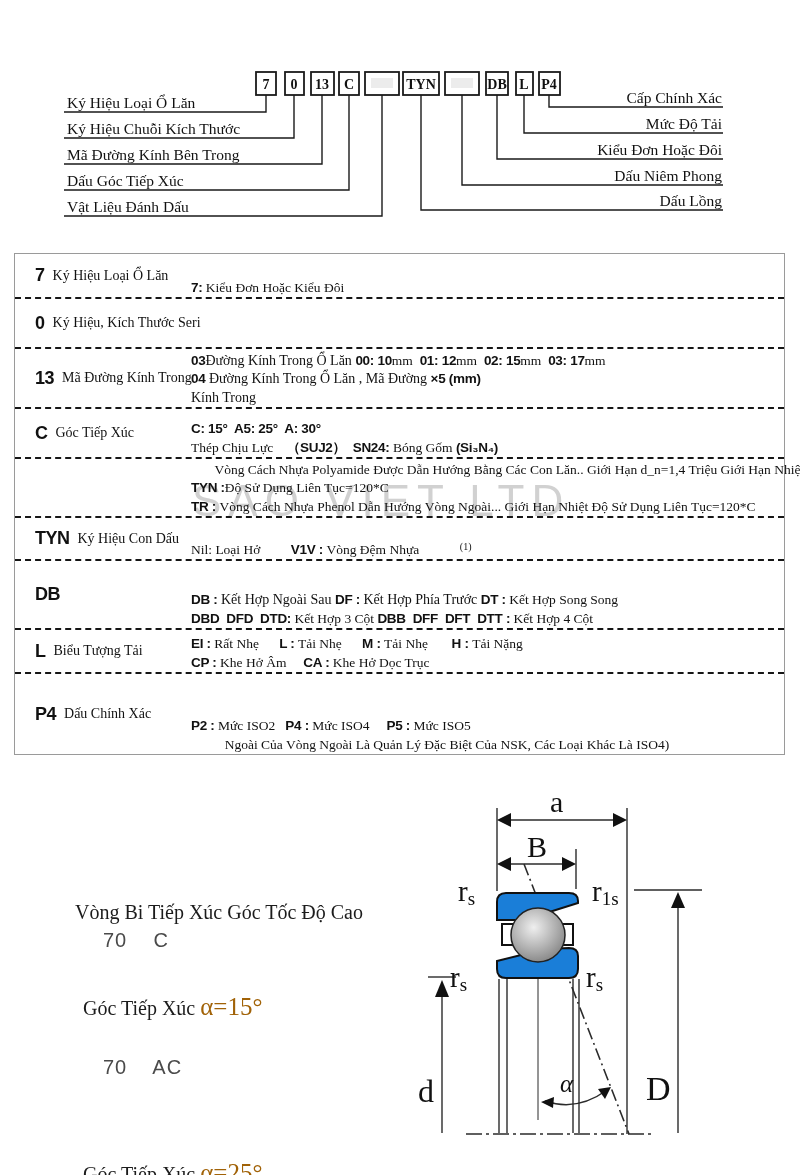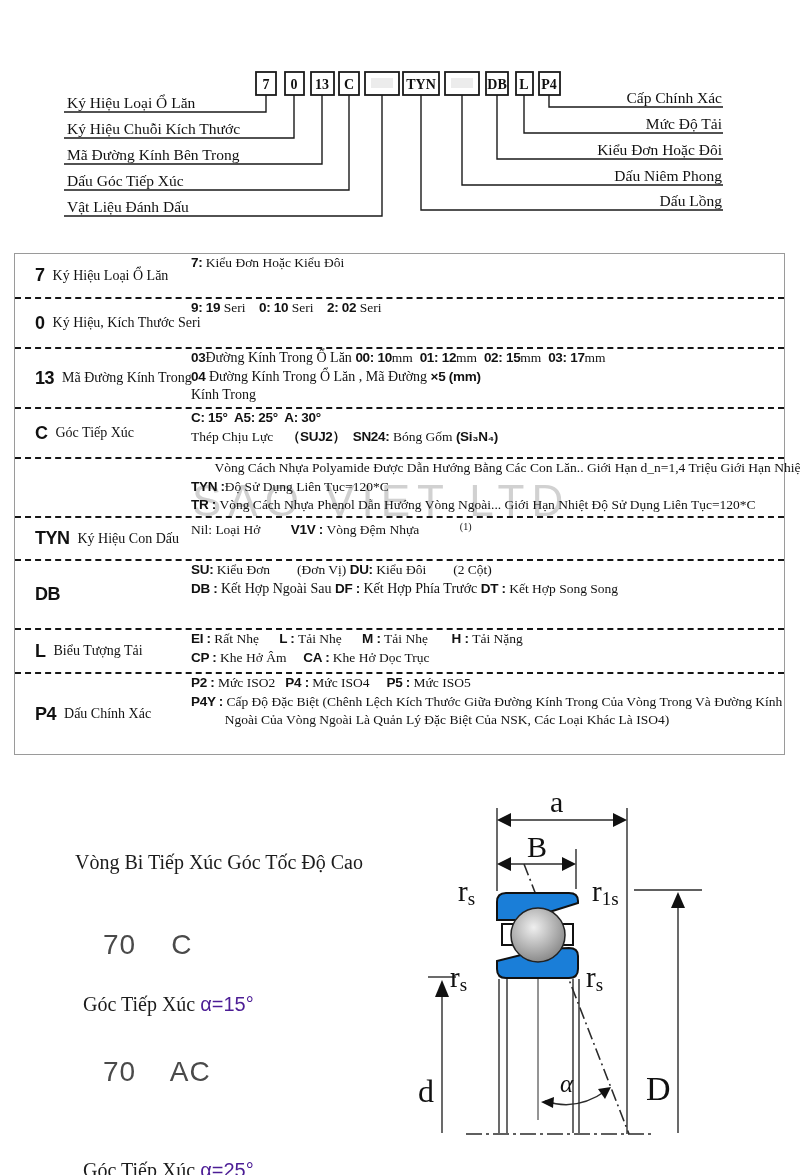--- a/index.html
+++ b/index.html
@@ -13,32 +13,32 @@
              color:#c6c6c6;font-family:Liberation Sans, sans-serif;z-index:1;opacity:.8}
   
   #spec-table{position:absolute;left:14px;top:253px;width:771px;height:502px;
               border:1px solid #9a9a9a;box-sizing:border-box;z-index:2;background:transparent}
   .trow{display:flex;border-bottom:2px dashed #161616;box-sizing:border-box}
   .trow:last-child{border-bottom:none}
   .cell-left{width:176px;flex:none;display:flex;align-items:center;gap:8px;
              padding-left:20px;box-sizing:border-box;white-space:nowrap}
   .code{font-family:"Liberation Sans",sans-serif;font-weight:bold;font-size:18px;letter-spacing:-.5px}
   .rname{font-size:14px}
-  .cell-right{flex:1;display:flex;flex-direction:column;justify-content:flex-start;overflow:visible}
+  .cell-right{flex:1;display:flex;flex-direction:column;justify-content:flex-end;overflow:visible}
   .tline{white-space:pre;line-height:18.5px;font-size:13.5px}
   .bcode{font-family:"Liberation Sans",sans-serif;font-weight:bold;font-size:13.5px;letter-spacing:-.3px}
   .small{font-size:14px}
   .sup{font-size:10px;vertical-align:4px}
   
   .note-serif{position:absolute;font-size:20px;color:#1c1c1c;white-space:pre}
-  .note-code{position:absolute;font-family:"Liberation Sans",sans-serif;font-size:28px;
+  .note-code{position:absolute;font-family:"Liberation Sans",sans-serif;font-size:20px;
              color:#4a4a4a;white-space:pre;letter-spacing:1px}
   .note-angle{position:absolute;white-space:pre}
   .note-angle .pfx{font-size:20px;color:#1c1c1c}
-  .note-angle .ang{font-family:Liberation Sans, sans-serif;font-size:20px;color:#4c1d95}
+  .note-angle .ang{font-family:Liberation Serif, serif;font-size:25px;color:#a16207}
 </style>
 </head>
 <body>
 
 <svg class="abs" style="left:0;top:0" width="800" height="245" viewBox="0 0 800 245">
   <g fill="none" stroke="#1a1a1a" stroke-width="1.4">
 
     <path d="M64,112 H266 V95"></path>
     <path d="M64,138 H294 V95"></path>
     <path d="M64,164 H322 V95"></path>
@@ -104,23 +104,20 @@
       </div>
       <div class="cell-right">
         <div class="tline"><span class="bcode">7: </span><span>Kiểu Đơn Hoặc Kiểu Đôi</span></div>
       </div>
     </div>
     <div class="trow" style="height: 50px;">
       <div class="cell-left">
         <span class="code">0</span>
         <span class="rname">Ký Hiệu, Kích Thước Seri</span>
       </div>
-      <div class="cell-right">
-        <div class="tline"><span class="bcode">9: 19 </span><span>Seri    </span><span class="bcode">0: 10 </span><span>Seri    </span><span class="bcode">2: 02 </span><span>Seri</span></div>
-      </div>
     </div>
     <div class="trow" style="height: 60px;">
       <div class="cell-left">
         <span class="code">13</span>
         <span class="rname">Mã Đường Kính Trong</span>
       </div>
       <div class="cell-right">
         <div class="tline"><span class="bcode">03</span><span class="small">Đường Kính Trong Ổ Lăn </span><span class="bcode">00: 10</span><span>mm  </span><span class="bcode">01: 12</span><span>mm  </span><span class="bcode">02: 15</span><span>mm  </span><span class="bcode">03: 17</span><span>mm</span></div>
         <div class="tline"><span class="bcode">04 </span><span class="small">Đường Kính Trong Ổ Lăn , Mã Đường </span><span class="bcode">×5 (mm)</span></div>
         <div class="tline"><span class="small">Kính Trong</span></div>
@@ -155,48 +152,47 @@
       <div class="cell-right">
         <div class="tline"><span>Nil: Loại Hở         </span><span class="bcode">V1V : </span><span>Vòng Đệm Nhựa            </span><span class="sup">(1)</span></div>
       </div>
     </div>
     <div class="trow" style="height: 69px;">
       <div class="cell-left">
         <span class="code">DB</span>
         <span class="rname"></span>
       </div>
       <div class="cell-right">
-        <div class="tline"><span class="bcode">SU: </span><span>Kiểu Đơn        </span><span>(Đơn Vị) </span><span class="bcode">DU: </span><span>Kiểu Đôi        </span><span>(2 Cột)</span></div>
         <div class="tline"><span class="bcode">DB : </span><span class="small">Kết Hợp Ngoài Sau </span><span class="bcode">DF : </span><span class="small">Kết Hợp Phía Trước </span><span class="bcode">DT : </span><span>Kết Hợp Song Song</span></div>
+        <div class="tline"><span class="bcode">DBD  DFD  DTD: </span><span>Kết Hợp 3 Cột </span><span class="bcode">DBB  DFF  DFT  DTT : </span><span>Kết Hợp 4 Cột</span></div>
       </div>
     </div>
     <div class="trow" style="height: 44px;">
       <div class="cell-left">
         <span class="code">L</span>
         <span class="rname">Biểu Tượng Tải</span>
       </div>
       <div class="cell-right">
         <div class="tline"><span class="bcode">EI : </span><span>Rất Nhẹ      </span><span class="bcode">L : </span><span>Tải Nhẹ      </span><span class="bcode">M : </span><span>Tải Nhẹ       </span><span class="bcode">H : </span><span>Tải Nặng</span></div>
         <div class="tline"><span class="bcode">CP : </span><span>Khe Hở Âm     </span><span class="bcode">CA : </span><span>Khe Hở Dọc Trục</span></div>
       </div>
     </div>
     <div class="trow" style="height: 80px;">
       <div class="cell-left">
         <span class="code">P4</span>
         <span class="rname">Dấu Chính Xác</span>
       </div>
       <div class="cell-right">
         <div class="tline"><span class="bcode">P2 : </span><span>Mức ISO2   </span><span class="bcode">P4 : </span><span>Mức ISO4     </span><span class="bcode">P5 : </span><span>Mức ISO5</span></div>
-        <div class="tline"><span class="bcode">P4Y : </span><span>Cấp Độ Đặc Biệt (Chênh Lệch Kích Thước Giữa Đường Kính Trong Của Vòng Trong Và Đường Kính</span></div>
         <div class="tline"><span>          Ngoài Của Vòng Ngoài Là Quản Lý Đặc Biệt Của NSK, Các Loại Khác Là ISO4)</span></div>
       </div>
     </div>
   </div>
 
-<div class="note-serif" style="left:75px;top:851px">Vòng Bi Tiếp Xúc Góc Tốc Độ Cao</div>
+<div class="note-serif" style="left:75px;top:901px">Vòng Bi Tiếp Xúc Góc Tốc Độ Cao</div>
 <div class="note-code" style="left:103px;top:929px">70    C</div>
 <div class="note-angle" style="left:75px;top:975px">
   <span class="pfx">Góc Tiếp Xúc </span><span class="ang">α=15°</span>
 </div>
 <div class="note-code" style="left:103px;top:1056px">70    AC</div>
 <div class="note-angle" style="left:75px;top:1141px">
   <span class="pfx">Góc Tiếp Xúc </span><span class="ang">α=25°</span>
 </div>
 
 <svg class="abs" style="left:400px;top:780px" width="400" height="395" viewBox="400 780 400 395">

